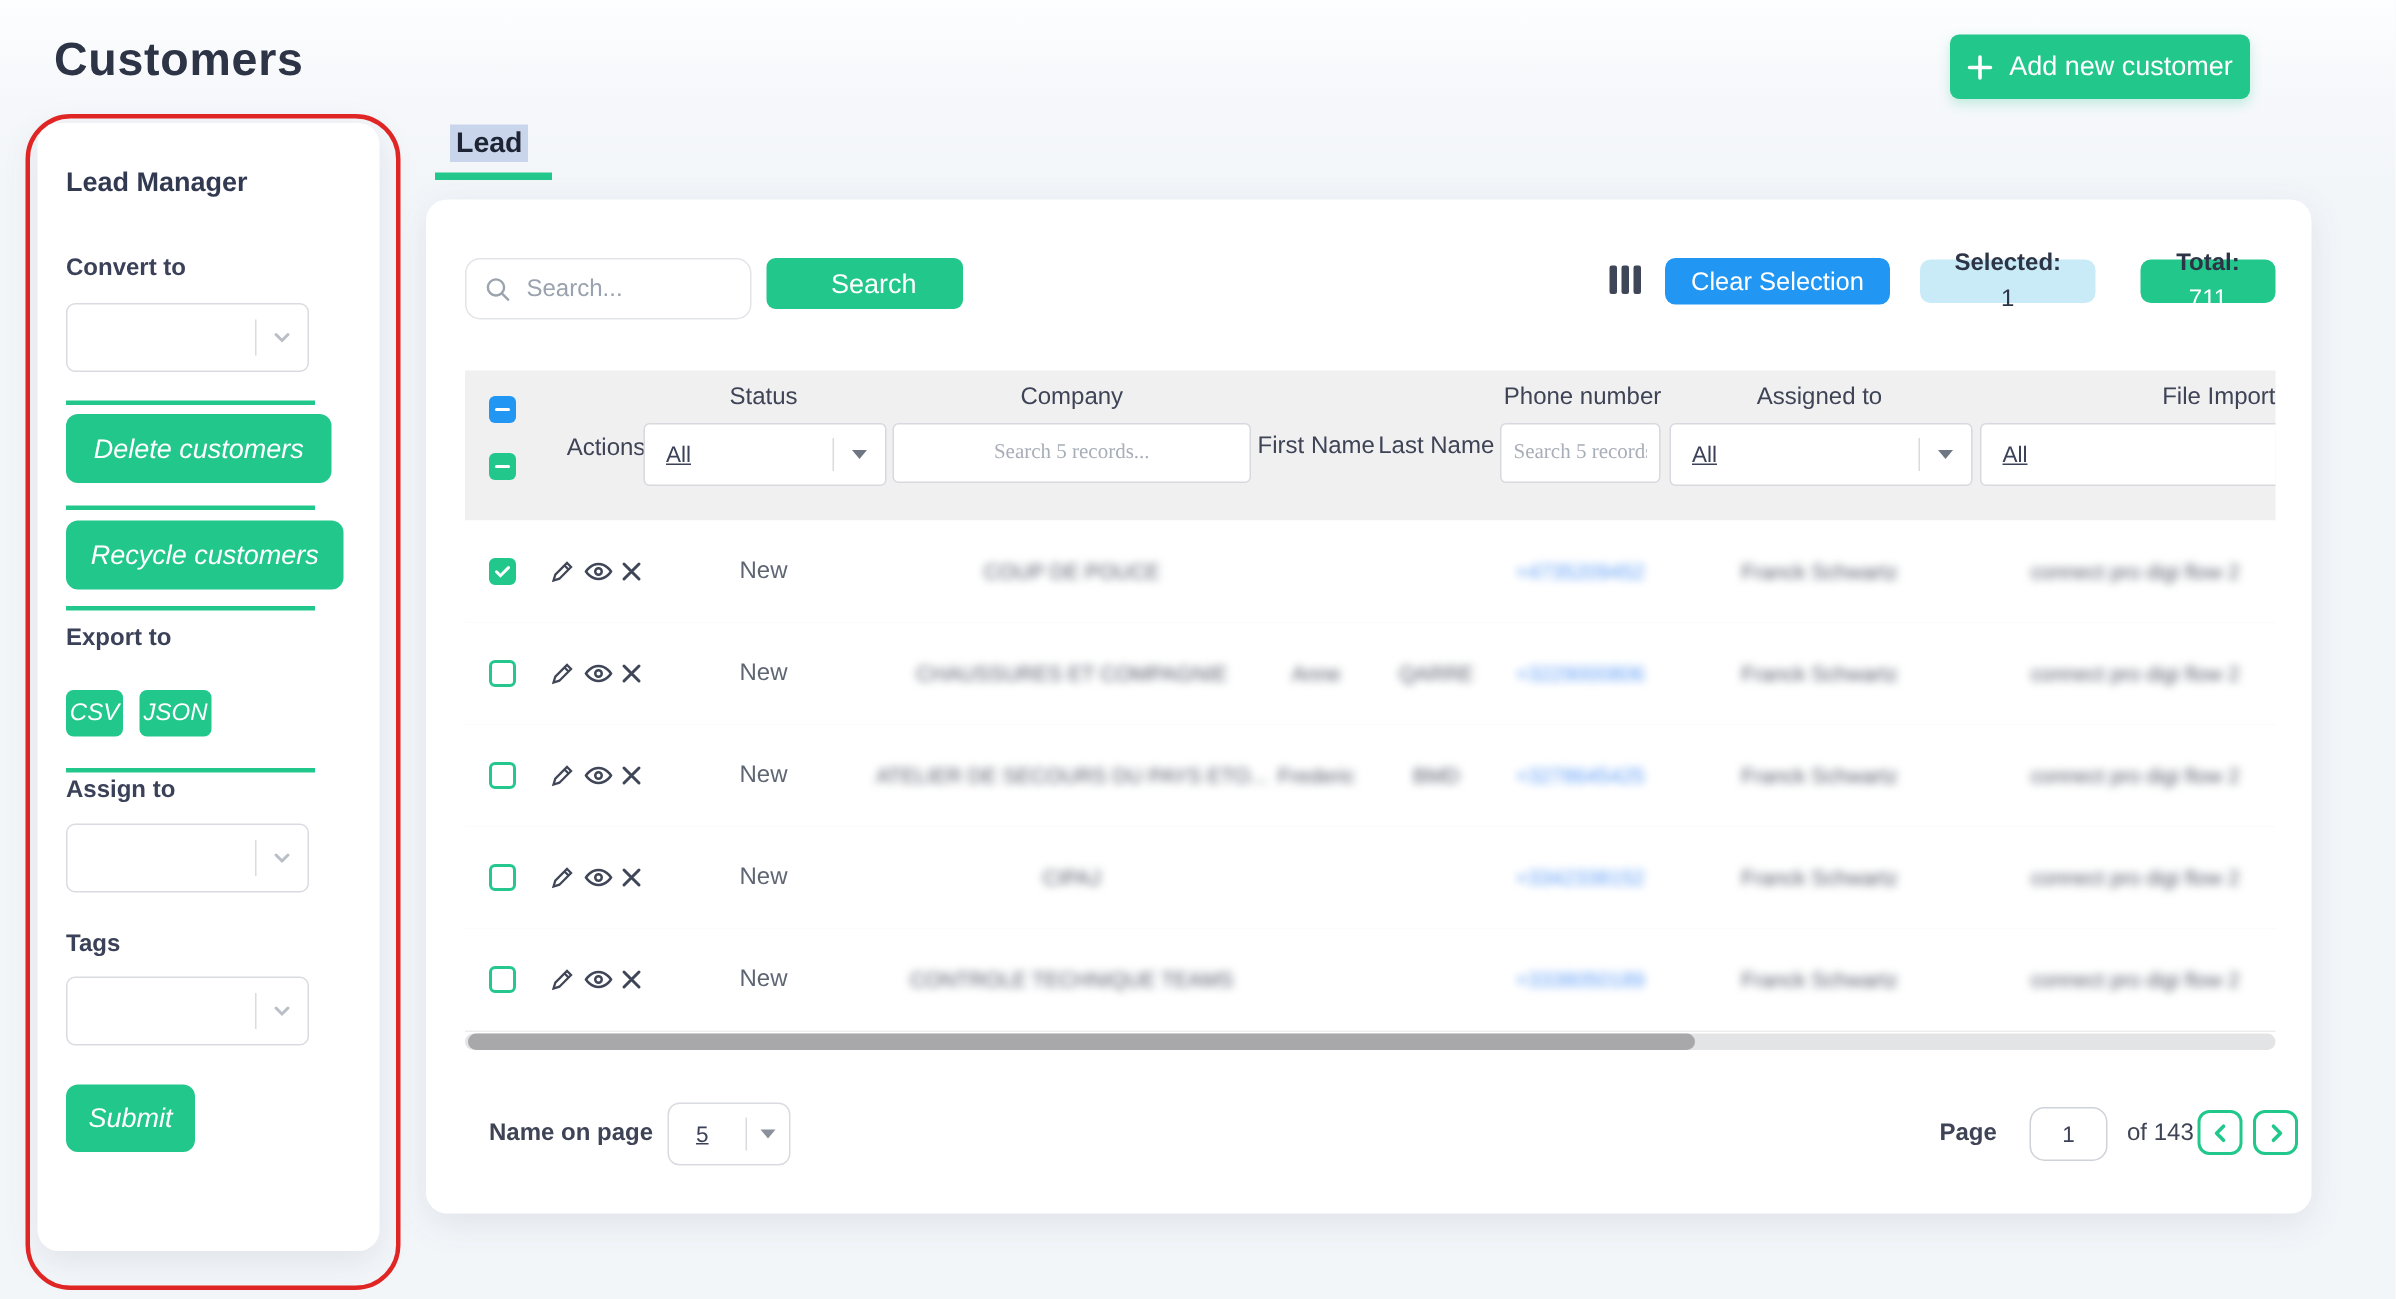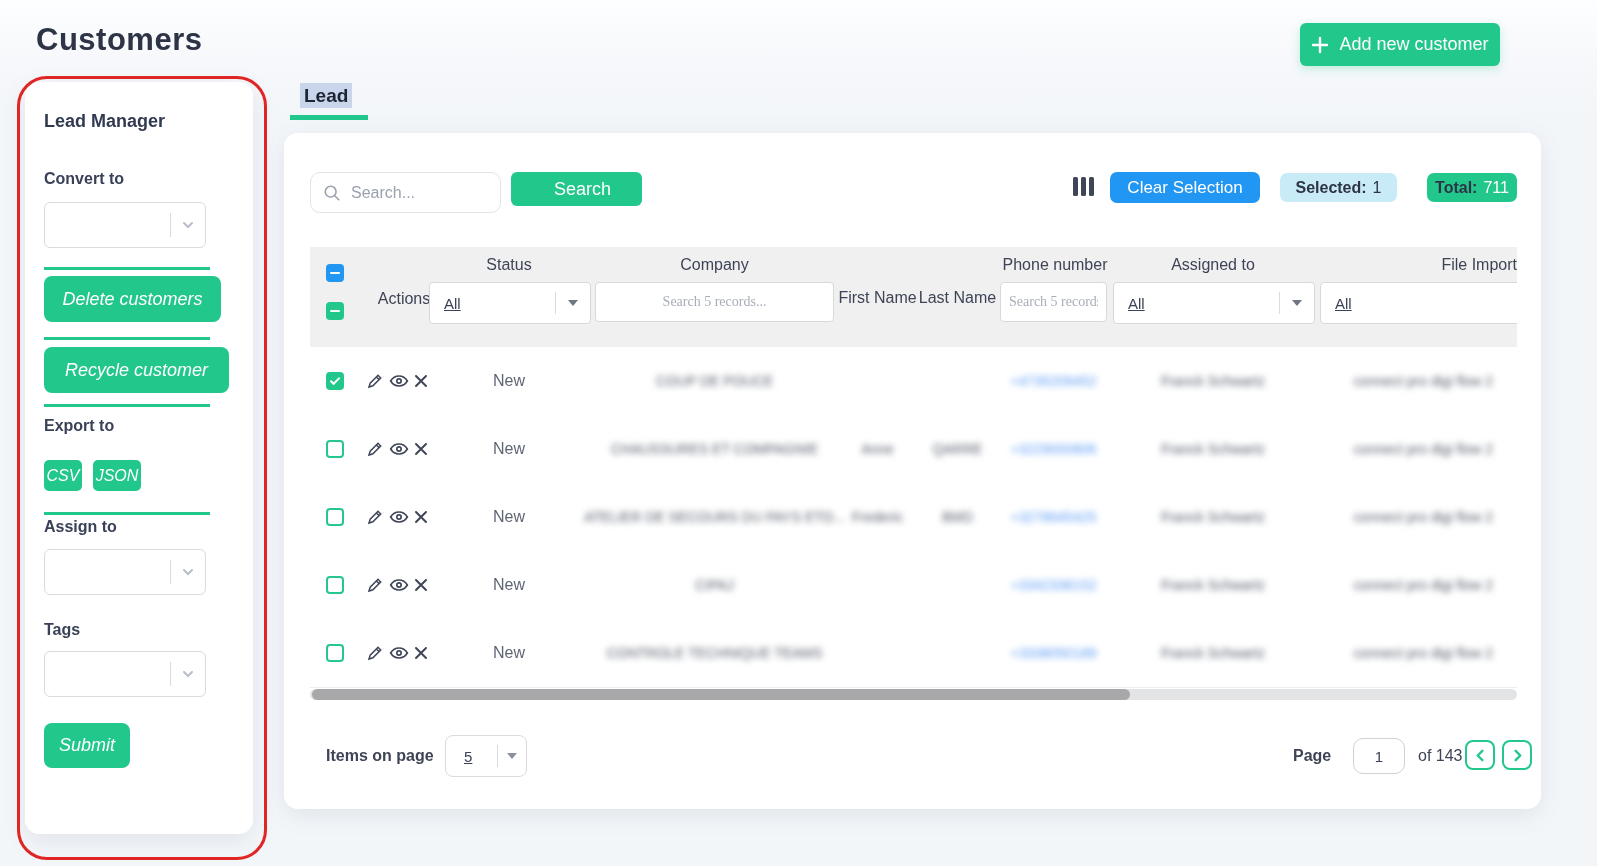--- a/index.html
+++ b/index.html
@@ -38,21 +38,21 @@
               background:#fff;display:flex;align-items:center;padding-left:12px;gap:8px;box-sizing:border-box;}
   .search-box input{border:none;outline:none;width:120px;font-size:16px;color:#3a4158;background:transparent;
                     font-family:"Liberation Sans",sans-serif;}
   .search-box input::placeholder{color:#9aa2ae;}
   .search-btn{left:511px;top:172px;width:119px;height:34px;background:#22c78b;border-radius:6px;color:#fff;
               font-size:18px;display:flex;align-items:center;justify-content:center;cursor:pointer;padding-left:12px;}
   .cols-icon{left:1073px;top:177px;display:flex;gap:3px;cursor:pointer;}
   .cols-icon i{width:5px;height:19px;background:#3f4657;border-radius:1.5px;display:block;}
   .clear-btn{left:1110px;top:172px;width:150px;height:31px;background:#2196f3;border-radius:7px;color:#fff;
              font-size:17px;display:flex;align-items:center;justify-content:center;cursor:pointer;}
-  .pill{height:29px;border-radius:7px;display:flex;align-items:center;justify-content:center;gap:6px;font-size:16px;}
+  .pill{height:29px;border-radius:7px;display:flex;align-items:center;justify-content:center;gap:6px;font-size:16px;flex-direction:column;}
   .sel-pill{left:1280px;top:173px;width:117px;background:#c9ebf8;color:#2d3446;}
   .tot-pill{left:1427px;top:173px;width:90px;background:#22c78b;color:#2d3446;}
   .pill b{font-weight:700;}
   .tot-pill span{color:#fff;}
   
   .thead{left:310px;top:247px;width:1207px;height:100px;background:#f0f0f1;overflow:hidden;}
   .thead .col-label{position:absolute;top:9px;font-size:16px;color:#3e4456;text-align:center;}
   .thead .finput{position:absolute;top:35px;height:40px;background:#fff;border:1px solid #d7d9de;border-radius:4px;
                  box-sizing:border-box;font-size:14px;color:#3a4158;font-family:Liberation Serif, serif;}
   .thead input.finput{outline:none;padding:0 8px;}
@@ -120,21 +120,21 @@
         </svg>
     </span>
   </div>
 
   <div class="abs gdivider" style="left:44px;top:267px;width:166px;"></div>
   <div class="abs gbtn" style="left:44px;top:276px;width:177px;height:46px;">
     <span>Delete customers</span>
   </div>
   <div class="abs gdivider" style="left:44px;top:337px;width:166px;"></div>
   <div class="abs gbtn" style="left:44px;top:347px;width:185px;height:46px;">
-    <span>Recycle customer</span>
+    <span>Recycle customers</span>
   </div>
   <div class="abs gdivider" style="left:44px;top:404px;width:166px;"></div>
 
   <div class="abs sb-label" style="left:44px;top:417px;">Export to</div>
   <div class="abs gbtn" style="left:44px;top:460px;width:38px;height:31px;border-radius:5px;font-size:16px;">
     <span>CSV</span>
   </div>
   <div class="abs gbtn" style="left:93px;top:460px;width:48px;height:31px;border-radius:5px;font-size:16px;">
     <span>JSON</span>
   </div>
@@ -445,21 +445,21 @@
       </div>
     <div class="cell c-file">
         <span class="masked">connect pro digi flow 2</span>
       </div>
   </div>
 
   <div class="abs hscroll">
       <div class="thumb"></div>
     </div>
 
-  <div class="abs foot-label" style="left:326px;top:747px;">Items on page</div>
+  <div class="abs foot-label" style="left:326px;top:747px;">Name on page</div>
   <div class="abs select items-select">
     <span class="val" style="padding-left:18px;">5</span>
     <span class="sep"></span>
     <span class="caret" style="width:28px;">
         <span class="tri" style="border-top-color:#8a909c;"></span>
       </span>
   </div>
 
   <div class="abs foot-label" style="left:1293px;top:747px;">Page</div>
   <input class="abs page-input" value="1" style="">

